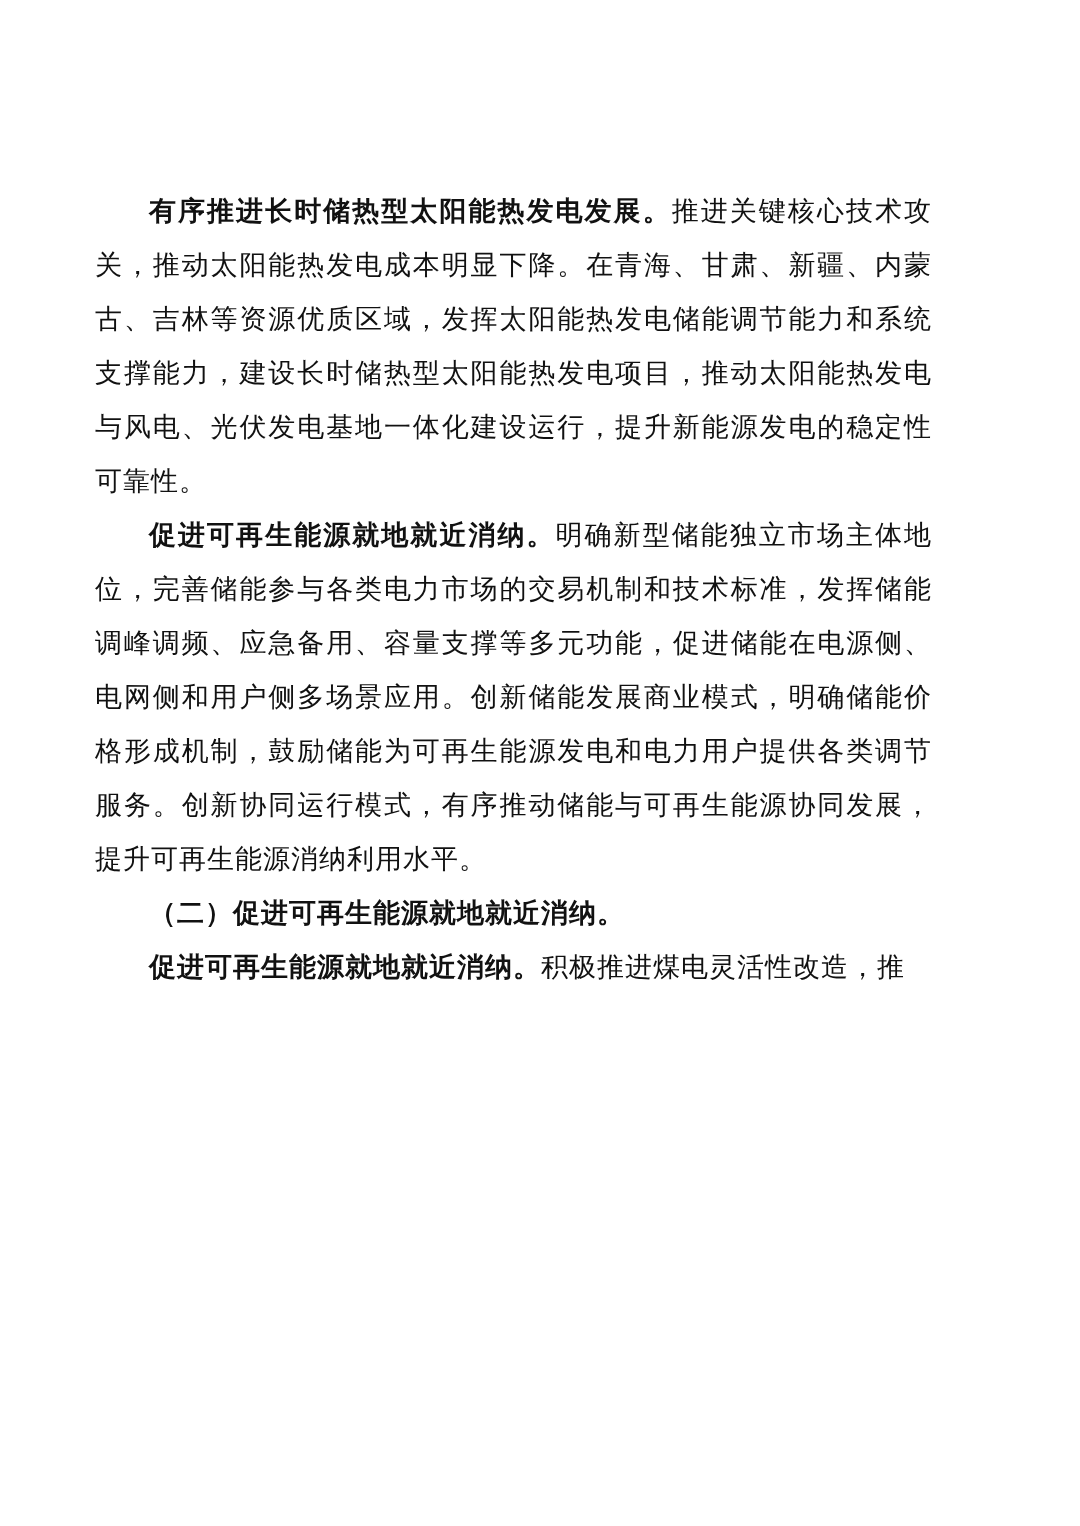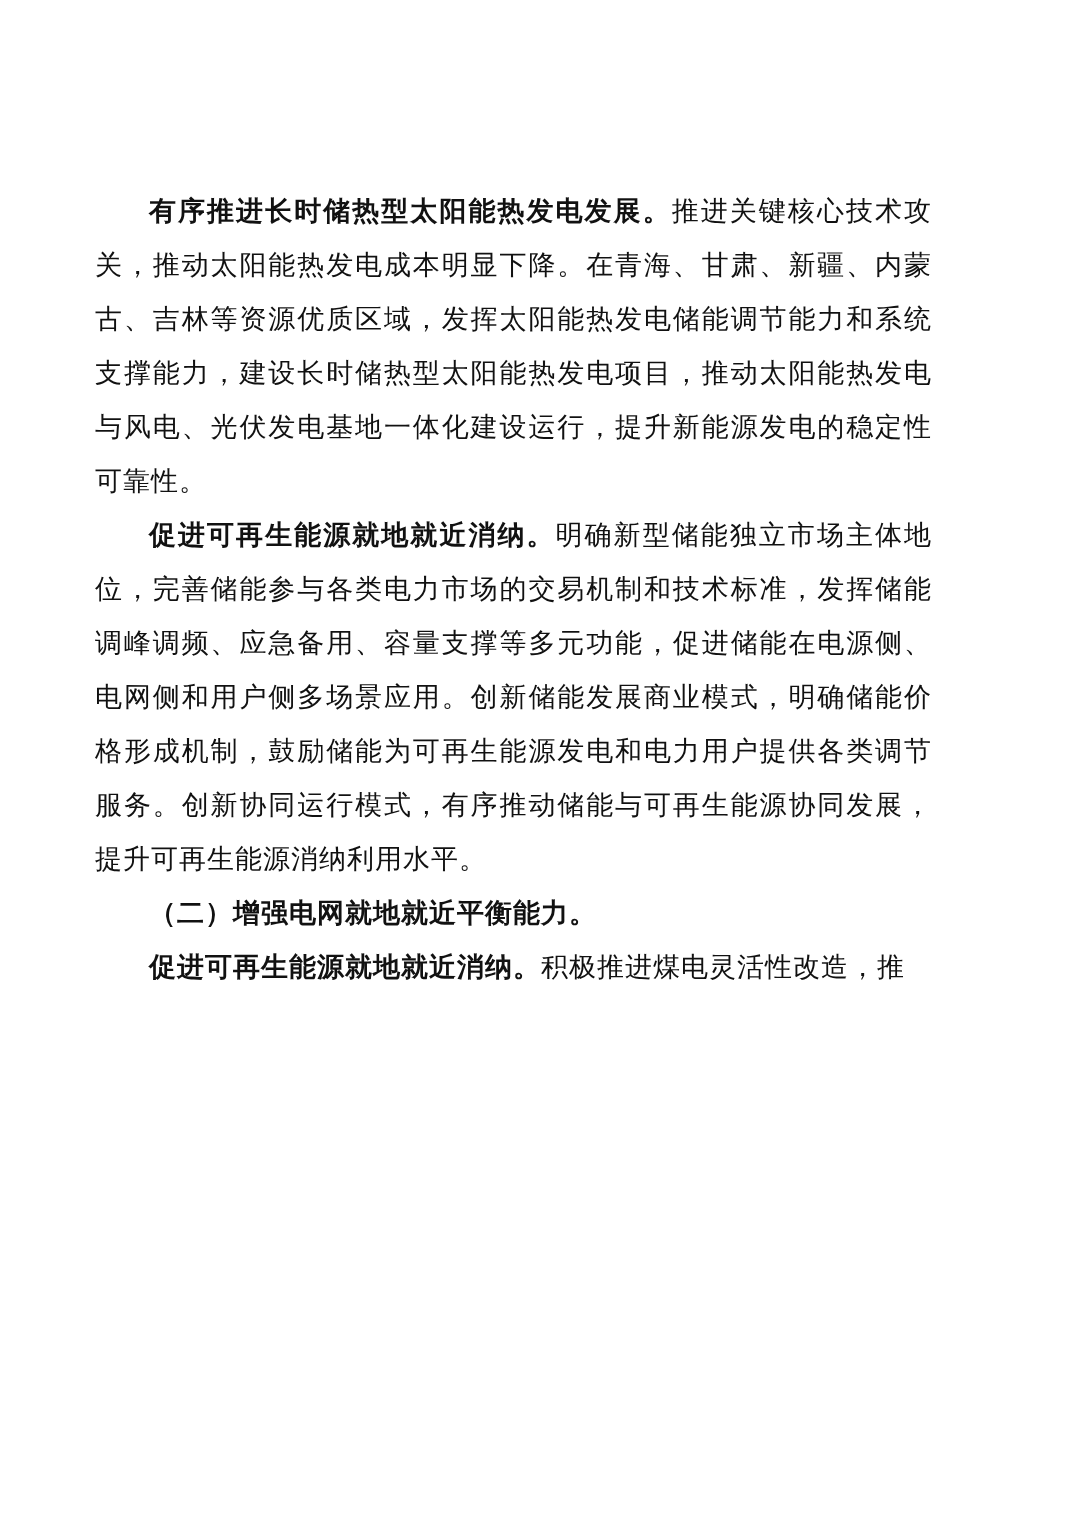--- a/index.html
+++ b/index.html
@@ -49,20 +49,20 @@
 </style>
 </head>
 <body>
 
 <div class="page">
 
   <p class="para"><span class="lead">有序推进长时储热型太阳能热发电发展。</span><span class="body-text">推进关键核心技术攻关，推动太阳能热发电成本明显下降。在青海、甘肃、新疆、内蒙古、吉林等资源优质区域，发挥太阳能热发电储能调节能力和系统支撑能力，建设长时储热型太阳能热发电项目，推动太阳能热发电与风电、光伏发电基地一体化建设运行，提升新能源发电的稳定性可靠性。</span></p>
 
   <p class="para"><span class="lead">促进可再生能源就地就近消纳。</span><span class="body-text">明确新型储能独立市场主体地位，完善储能参与各类电力市场的交易机制和技术标准，发挥储能调峰调频、应急备用、容量支撑等多元功能，促进储能在电源侧、电网侧和用户侧多场景应用。创新储能发展商业模式，明确储能价格形成机制，鼓励储能为可再生能源发电和电力用户提供各类调节服务。创新协同运行模式，有序推动储能与可再生能源协同发展，提升可再生能源消纳利用水平。</span></p>
 
-  <p class="para"><span class="lead">（二）增强电网就地就近平衡能力。</span><span class="body-text"></span></p>
+  <p class="para"><span class="lead">（二）促进可再生能源就地就近消纳。</span><span class="body-text"></span></p>
 
 
   <p class="para"><span class="lead">促进可再生能源就地就近消纳。</span><span class="body-text">积极推进煤电灵活性改造，推</span></p>
 
   <div class="page-number">22</div>
 
 </div>
 
 </body></html>

